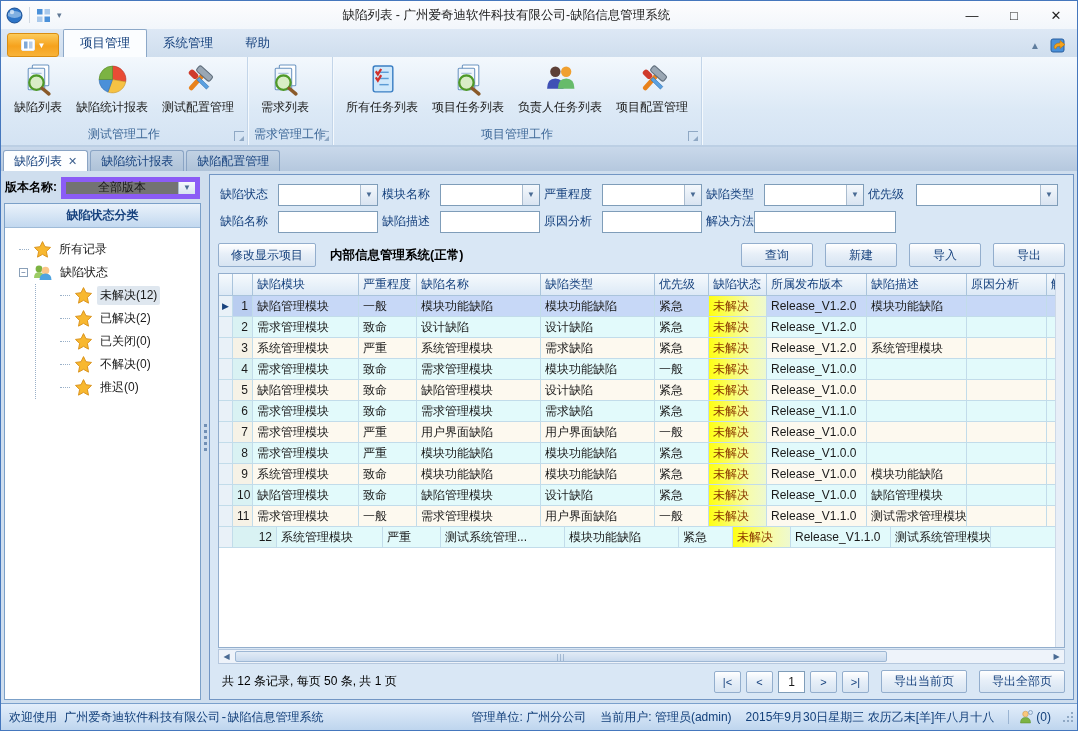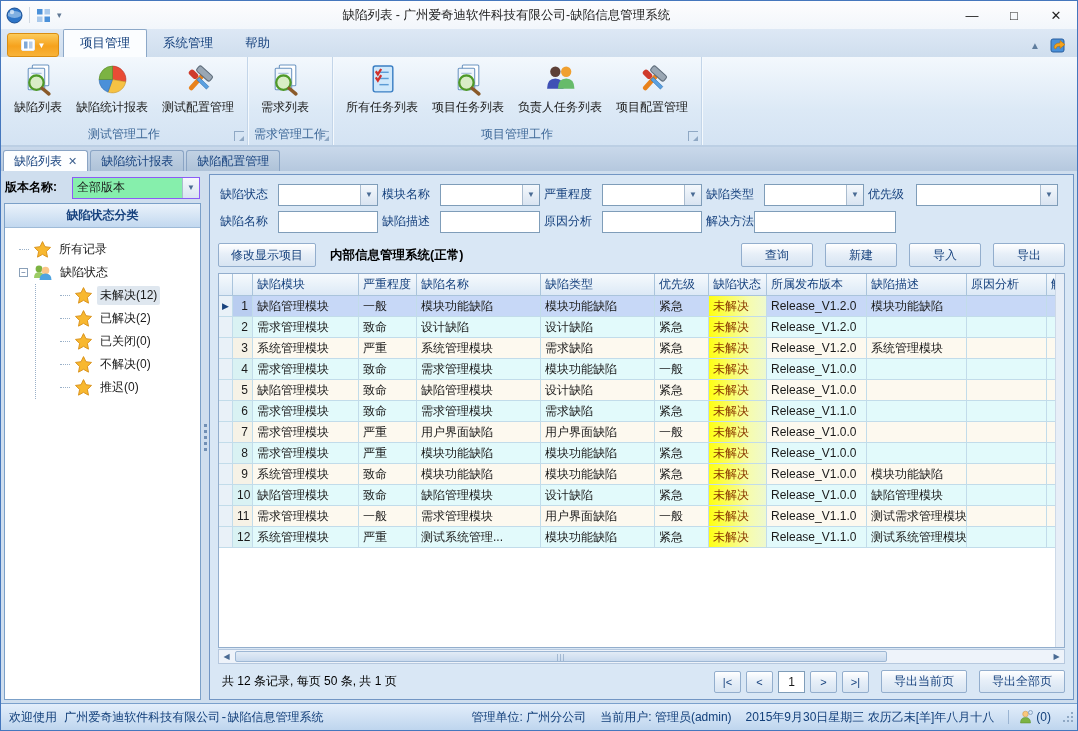--- a/index.html
+++ b/index.html
@@ -42,23 +42,23 @@
   .dtab { height:21px; display:flex; align-items:center; gap:6px; padding:0 10px; margin-right:2px; border:1px solid #8aa4c4; border-bottom:none;
           border-radius:3px 3px 0 0; background:linear-gradient(#c2d2e4,#aec2d8); color:#17427e; }
   .dtab.active { background:#fdfeff; }
   .dtab .x { color:#3c5f8e; font-weight:bold; font-size:11px; }
 
   
   .content { flex:1; display:flex; min-height:0; background:#cfdeee; }
 
   
   .sidebar { width:200px; flex:none; display:flex; flex-direction:column; padding:3px 0 3px 3px; }
-  .versionrow { height:27px; display:flex; align-items:center; gap:15px; padding:2px 1px; }
+  .versionrow { height:27px; display:flex; align-items:center; gap:4px; padding:2px 1px;text-align:center; }
   .versionrow .vlabel { font-weight:bold; color:#000; white-space:nowrap; }
-  .selectbox { flex:1; height:22px; background:#86efac; border:1px solid #8b5cf6; display:flex; align-items:center; }
+  .selectbox { flex:1; height:22px; background:#737373; border:5px solid #8b5cf6; display:flex; align-items:center; }
   .selectbox .val { flex:1; padding:0 4px; color:#1a1a1a; }
   .dd-btn { width:17px; height:100%; border-left:1px solid #aabccf; background:linear-gradient(#f4f8fc,#d9e4f1); display:flex; align-items:center; justify-content:center; color:#4a6b94; font-size:8px; }
   .sidepanel { flex:1; margin-top:2px; border:1px solid #7ba0c8; background:#fff; display:flex; flex-direction:column; min-height:0; }
   .sp-header { height:24px; flex:none; background:linear-gradient(#eaf2fb,#c2d8ef); border-bottom:1px solid #9fbbd8; text-align:center; line-height:23px; font-weight:bold; color:#17427e; }
   .tree { padding:10px 4px 4px 14px; overflow:hidden; }
   .titem { display:flex; align-items:center; height:23px; gap:5px; white-space:nowrap; }
   .titem .conn { width:10px; border-bottom:1px dotted #9ab0c8; }
   .titem.l2 { margin-left:24px; }
   .titem .tlabel { padding:1px 3px; color:#1a1a1a; }
   .titem.selected .tlabel { background:#dfe7ef; border-radius:2px; }
@@ -626,21 +626,21 @@
               <div class="gc" style="width: 114px;">用户界面缺陷</div>
               <div class="gc" style="width: 54px;">一般</div>
               <div class="gc status" style="width: 58px;">未解决</div>
               <div class="gc" style="width: 100px;">Release_V1.1.0</div>
               <div class="gc" style="width: 100px;">测试需求管理模块</div>
               <div class="gc" style="width: 80px;"></div>
               <div class="gc" style="width: 60px;"></div>
             </div>
             <div class="gr even">
               <div class="gc selcell" style="width: 14px;"></div>
-              <div class="gc numcell" style="width: 20px;">12</div>
+              <div class="gc numcell" style="width: 44px;">12</div>
               <div class="gc" style="width: 106px;">系统管理模块</div>
               <div class="gc" style="width: 58px;">严重</div>
               <div class="gc" style="width: 124px;">测试系统管理...</div>
               <div class="gc" style="width: 114px;">模块功能缺陷</div>
               <div class="gc" style="width: 54px;">紧急</div>
               <div class="gc status" style="width: 58px;">未解决</div>
               <div class="gc" style="width: 100px;">Release_V1.1.0</div>
               <div class="gc" style="width: 100px;">测试系统管理模块...</div>
               <div class="gc" style="width: 80px;"></div>
               <div class="gc" style="width: 60px;"></div>

